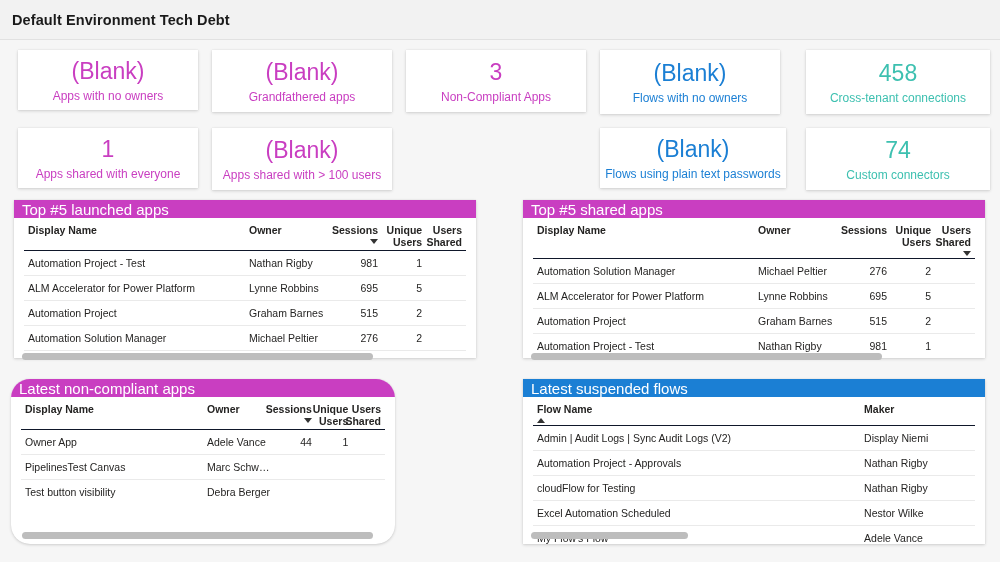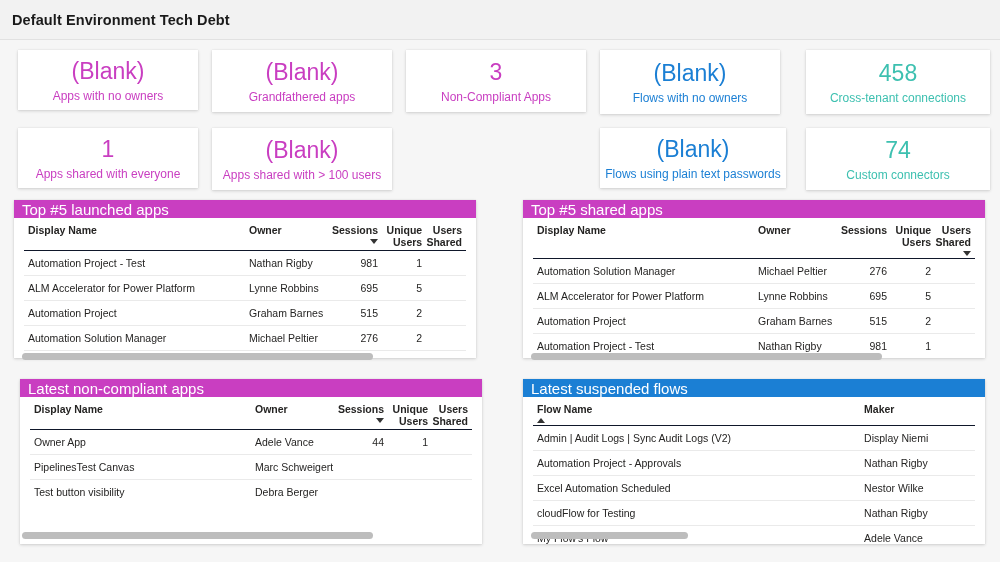--- a/index.html
+++ b/index.html
@@ -309,21 +309,21 @@
                 <td>Automation Project - Test</td>
                 <td>Nathan Rigby</td>
                 <td class="num">981</td>
                 <td class="num">1</td>
                 <td class="num"></td>
               </tr>
             </tbody>
           </table>
         </div>
       </div>
-      <div class="tbl" style="left: 20px; top: 379px; width: 462px; height: 165px;">
+      <div class="tbl" style="left: 11px; top: 379px; width: 384px; height: 165px; border-radius: 19px;">
         <div class="tbl-header hdr-magenta">
           <span>Latest non-compliant apps</span>
         </div>
         <div class="tbl-inner">
           <table class="grid">
             <colgroup>
               <col style="width: 50%;">
               <col style="width: 20%;">
               <col style="width: 11%;">
               <col style="width: 10%;">
@@ -413,26 +413,26 @@
             <tbody>
               <tr>
                 <td>Admin | Audit Logs | Sync Audit Logs (V2)</td>
                 <td>Display Niemi</td>
               </tr>
               <tr>
                 <td>Automation Project - Approvals</td>
                 <td>Nathan Rigby</td>
               </tr>
               <tr>
+                <td>cloudFlow for Testing</td>
+                <td>Nathan Rigby</td>
+              </tr>
+              <tr>
                 <td>Excel Automation Scheduled</td>
                 <td>Nestor Wilke</td>
-              </tr>
-              <tr>
-                <td>cloudFlow for Testing</td>
-                <td>Nathan Rigby</td>
               </tr>
               <tr>
                 <td>My Flow's Flow</td>
                 <td>Adele Vance</td>
               </tr>
             </tbody>
           </table>
         </div>
       </div>
     </div>

